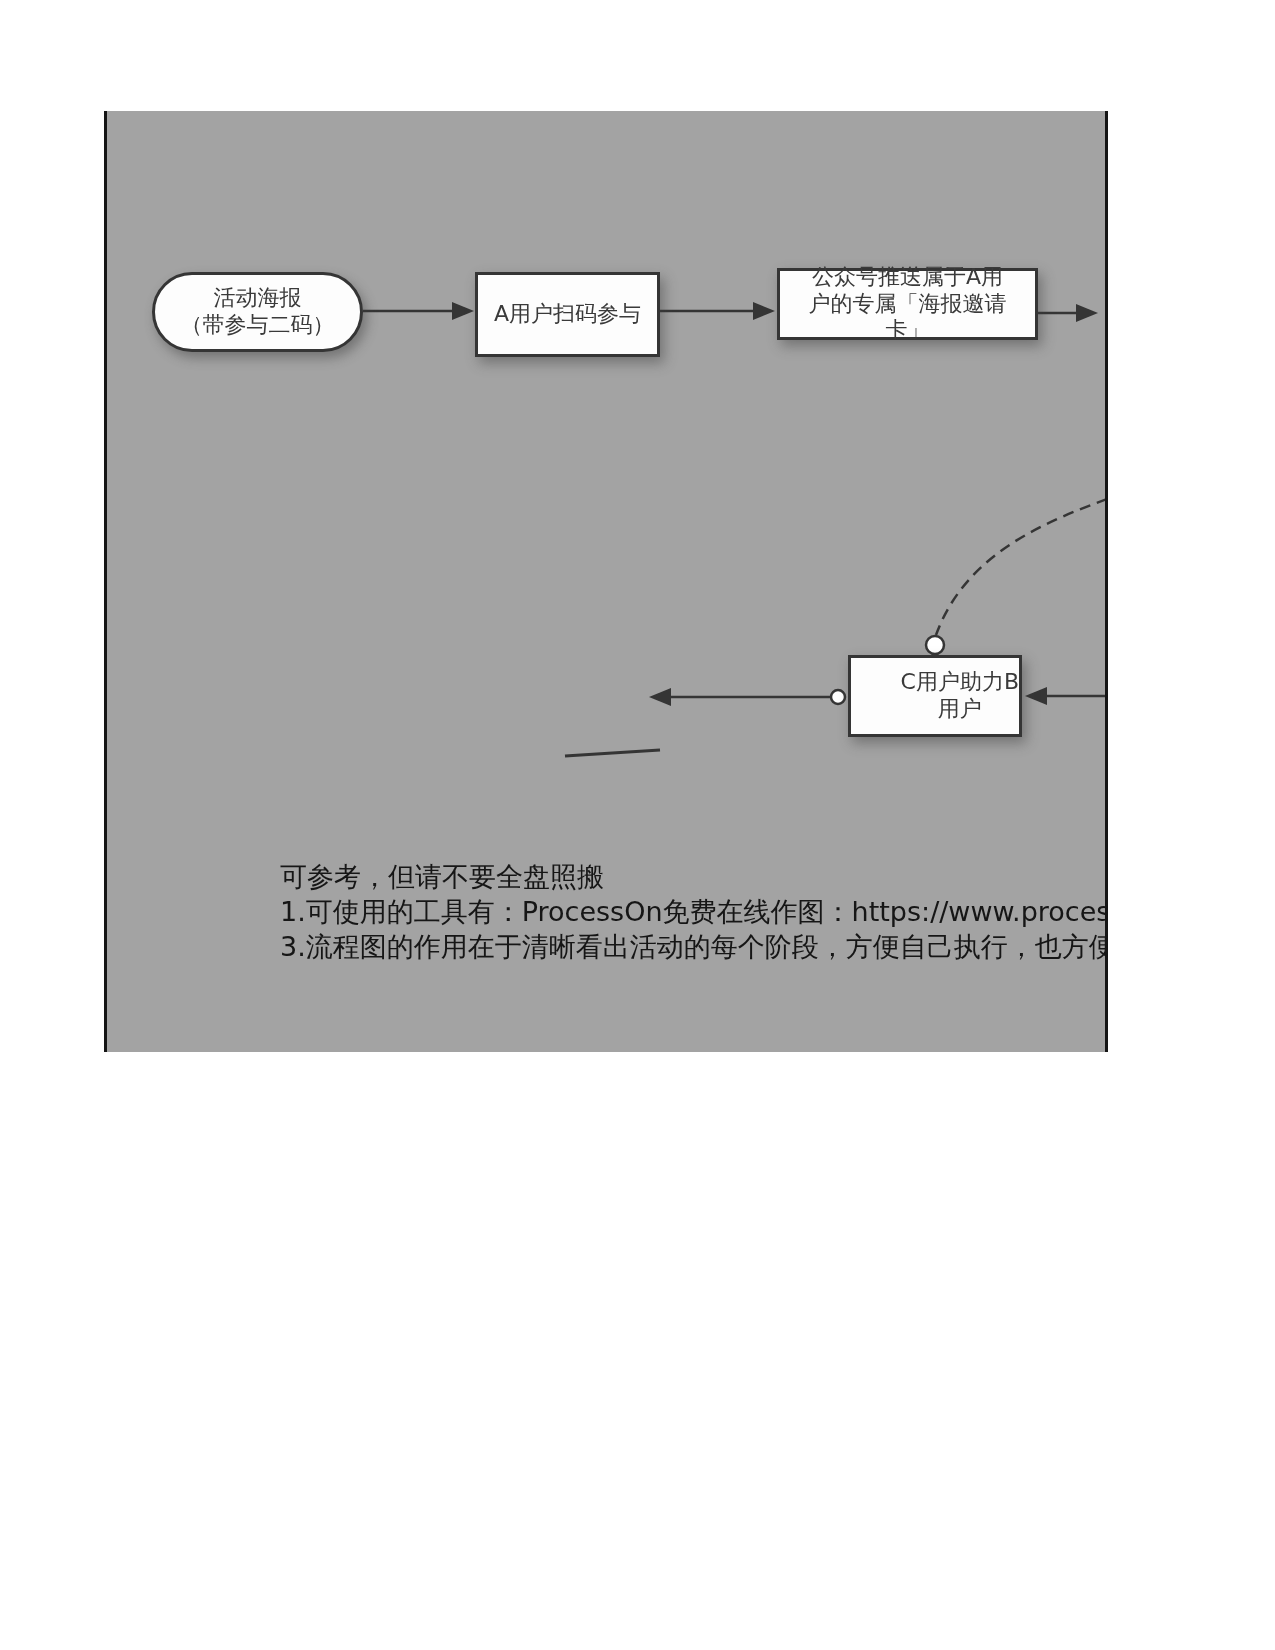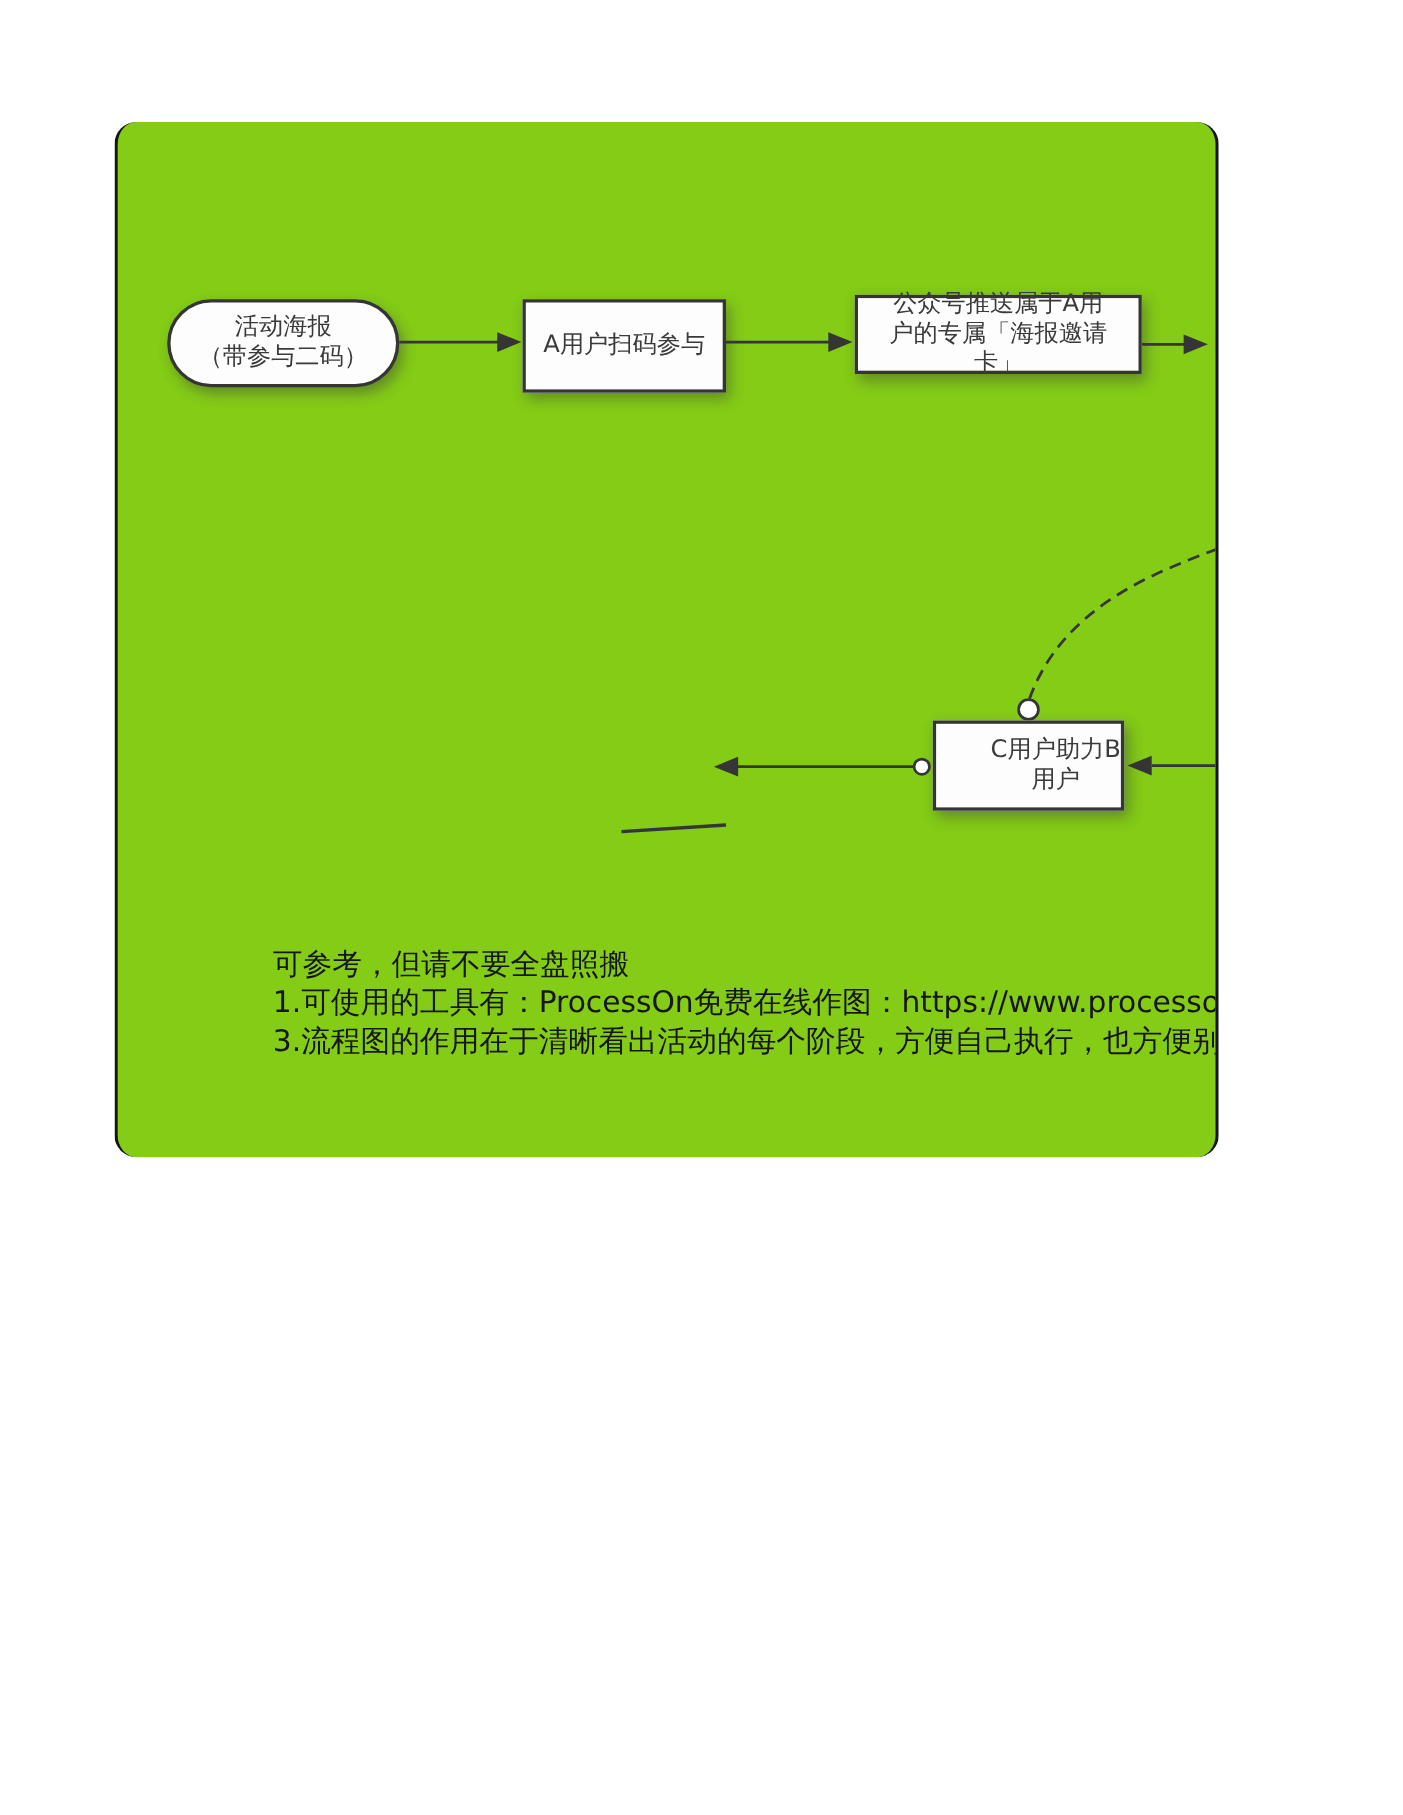--- a/index.html
+++ b/index.html
@@ -4,45 +4,44 @@
 <style>
   html,body { margin:0; padding:0; }
   body {
     width:1275px; height:1650px; position:relative;
     background:#ffffff;
     font-family:"DejaVu Sans","Liberation Sans",sans-serif;
   }
   .panel {
     position:absolute; left:104px; top:111px;
     width:1004px; height:941px; box-sizing:border-box;
-    background:#84cc16;
+    background:#a3a3a3;
     border-left:3px solid #151515; border-right:3px solid #151515;
     overflow:hidden;
-    border-radius:20px;
   }
   .connectors { position:absolute; left:0; top:0; }
   .node {
     position:absolute; box-sizing:border-box;
     background:#fdfdfd; border:3px solid #353535;
     color:#3a3a3a; font-size:22px; line-height:1.22;
     display:flex; align-items:center; justify-content:center;
     text-align:center; white-space:pre-line;
     box-shadow:4px 6px 12px rgba(60,60,60,0.45);
   }
   .node-poster { left:45px;  top:161px; width:211px; height:80px; border-radius:41px; }
   .node-scan   { left:368px; top:161px; width:185px; height:85px;text-align:center; }
   .node-push   { left:670px; top:157px; width:261px; height:72px; }
   .node-assist { left:741px; top:544px; width:174px; height:82px;justify-content:flex-end; }
   .node-loop   { left:411px; top:527px; width:128px; height:120px; border-radius:50%; }
   .notes {
     position:absolute; left:141px; top:748px;
     color:#161616; font-size:27px; line-height:35px;
     white-space:nowrap;
   }
-  .notes div { height:35px; }
+  .notes div { height:35px;margin-left:32px; }
 </style>
 </head>
 <body>
 
 <div class="panel">
 
   <svg class="connectors" width="998" height="935" viewBox="0 0 998 935">
 
     <g>
       <line x1="256" y1="200" x2="350" y2="200" stroke="#353535" stroke-width="2.5"></line>

